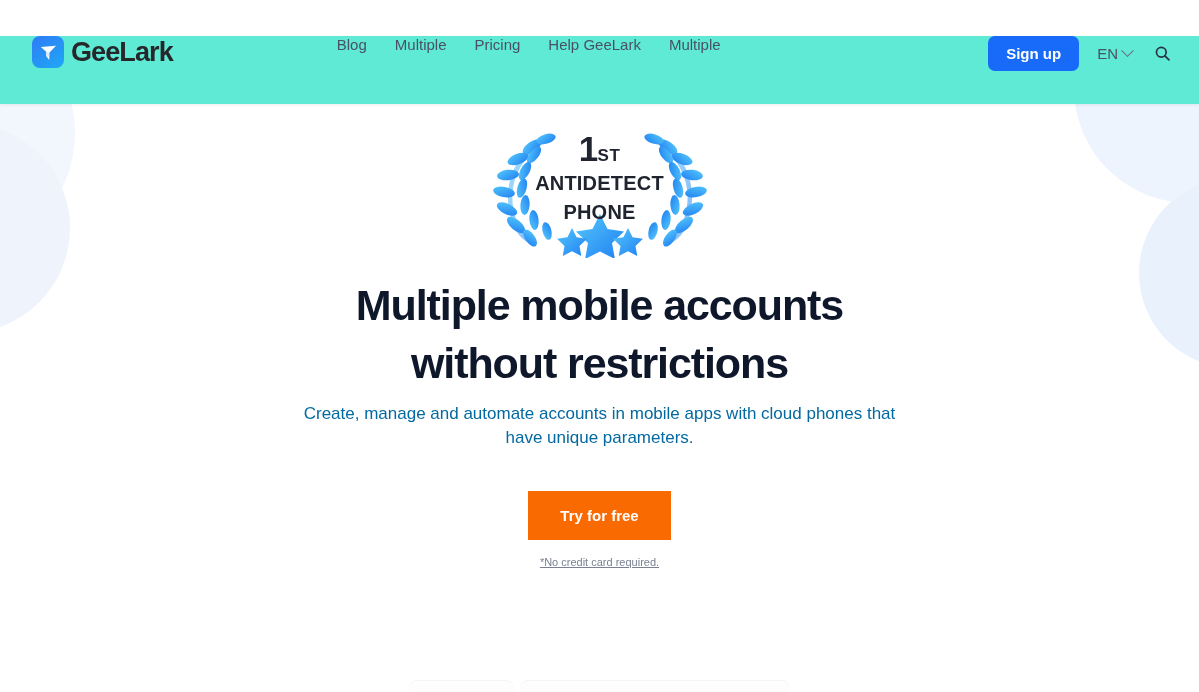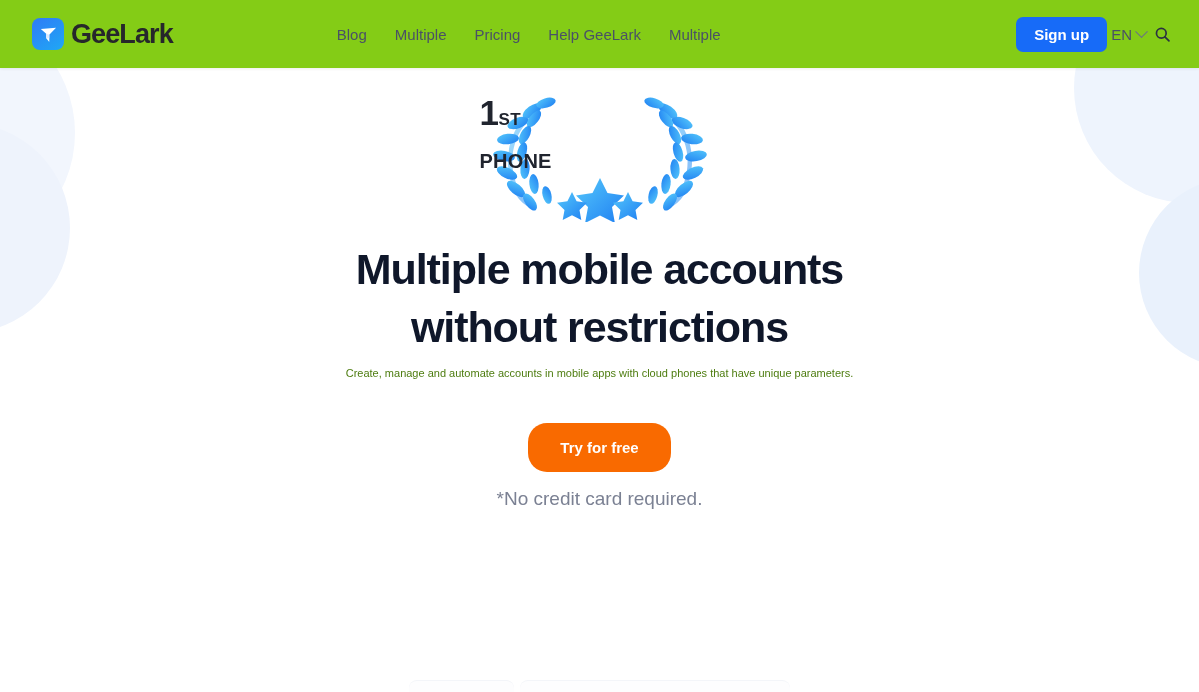--- a/index.html
+++ b/index.html
@@ -49,25 +49,26 @@
     width: 190px; height: 190px;
     right: -130px; top: 110px;
     background: #e9f1fc;
   }
 
   
   .header {
     position: relative;
     z-index: 10;
     height: 68px;
-    background: #84cc16;
-    display: flex;
-    align-items: center;
+    background: #5eead4;
+    display: flex;
+    align-items: flex-start;
     padding: 0 24px 0 32px;
     box-shadow: 0 1px 3px rgba(0,0,0,0.07);
+    margin-top: 36px;
   }
 
   .brand {
     display: flex;
     align-items: center;
     gap: 7px;
     cursor: pointer;
   }
   .brand-mark {
     width: 32px;
@@ -98,21 +99,21 @@
     color: #4a5166;
     text-decoration: none;
     white-space: nowrap;
     cursor: pointer;
   }
 
   .header-right {
     margin-left: auto;
     display: flex;
     align-items: center;
-    gap: 4px;
+    gap: 18px;
   }
   .signup-btn {
     background: #176bf8;
     color: #ffffff;
     font-size: 15px;
     font-weight: bold;
     border: none;
     border-radius: 7px;
     padding: 10px 18px;
     cursor: pointer;
@@ -155,21 +156,21 @@
     width: 240px;
     height: 133px;
     margin: 0 auto;
     position: relative;
   }
 
   .badge-text {
     position: absolute;
     left: 0; right: 0;
     top: 6px;
-    text-align: left;
+    text-align: center;
     color: #20242e;
     line-height: 1;
   }
   .badge-first {
     font-size: 35px;
     font-weight: bold;
     letter-spacing: -0.5px;
     display: inline-block;
   }
   .badge-first sup {
@@ -181,60 +182,61 @@
   .badge-line {
     font-size: 20px;
     font-weight: bold;
     letter-spacing: 0.2px;
     margin-top: 7px;
   }
   .badge-line2 {
     font-size: 20px;
     font-weight: bold;
     letter-spacing: 0.2px;
-    margin-top: 21px;
+    margin-top: 9px;
   }
 
   .title {
     font-size: 43px;
     font-weight: bold;
     letter-spacing: -1.1px;
     color: #0f172a;
     line-height: 1.35;
     max-width: 640px;
     margin: 18px auto 0;
   }
 
   .subtitle {
-    font-size: 11px;
-    color: #4d7c0f;
+    font-size: 17px;
+    color: #0369a1;
     line-height: 1.42;
     max-width: 600px;
     margin: 10px auto 0;
   }
 
   .cta-wrap {
     margin-top: 41px;
   }
   .cta-btn {
     background: #f96a00;
     color: #ffffff;
     font-size: 15px;
     font-weight: bold;
     border: none;
-    border-radius: 19px;
+    border-radius: 0;
     padding: 17px 32px;
     cursor: pointer;
     font-family: "Liberation Sans", sans-serif;
     line-height: 1;
   }
   .cta-note {
     margin-top: 16px;
-    font-size: 19px;
+    font-size: 11px;
     color: #7b8193;
+    text-decoration: underline;
   }
 
   
   .bottom-peek {
     position: absolute;
     left: 0; right: 0;
     bottom: 0;
     height: 12px;
     z-index: 4;
     display: flex;
@@ -352,20 +354,21 @@
         <g>
           <path d="M120 89 L127.5 104 L144 106.4 L132 118 L134.9 134 L120 126.5 L105.1 134 L108 118 L96 106.4 L112.5 104 Z"></path>
           <path d="M92 103 L96.6 112.3 L107 113.8 L99.5 121 L101.3 131 L92 126.3 L82.7 131 L84.5 121 L77 113.8 L87.4 112.3 Z"></path>
           <path d="M148 103 L152.6 112.3 L163 113.8 L155.5 121 L157.3 131 L148 126.3 L138.7 131 L140.5 121 L133 113.8 L143.4 112.3 Z"></path>
         </g>
       </g>
     </svg>
 
     <div class="badge-text">
       <div class="badge-first"><span>1</span><sup>ST</sup></div>
+      <div class="badge-line">ANTIDETECT</div>
       <div class="badge-line2">PHONE</div>
     </div>
   </div>
 
   <h1 class="title">Multiple mobile accounts without restrictions</h1>
 
   <p class="subtitle">Create, manage and automate accounts in mobile apps with cloud phones that have unique parameters.</p>
 
   <div class="cta-wrap">
     <button class="cta-btn">Try for free</button>

